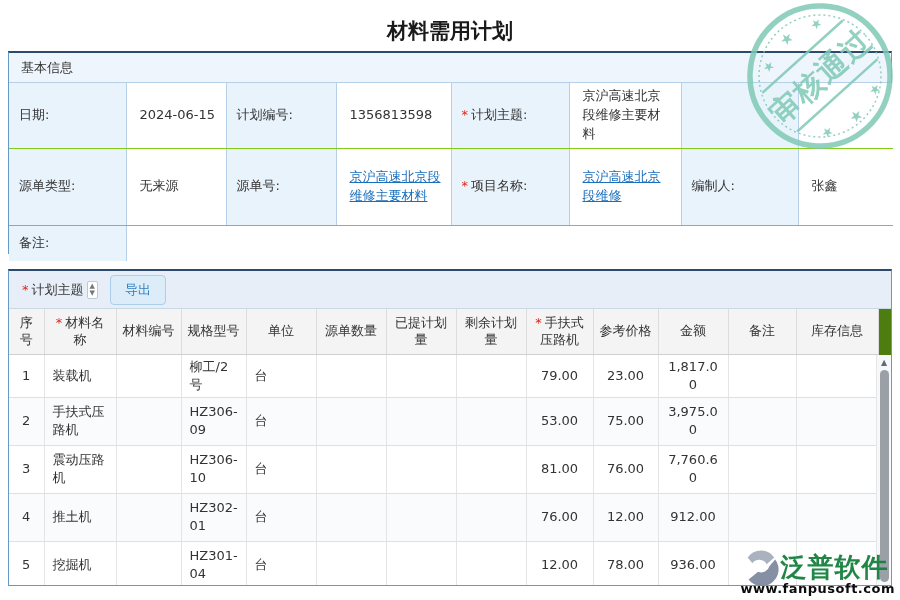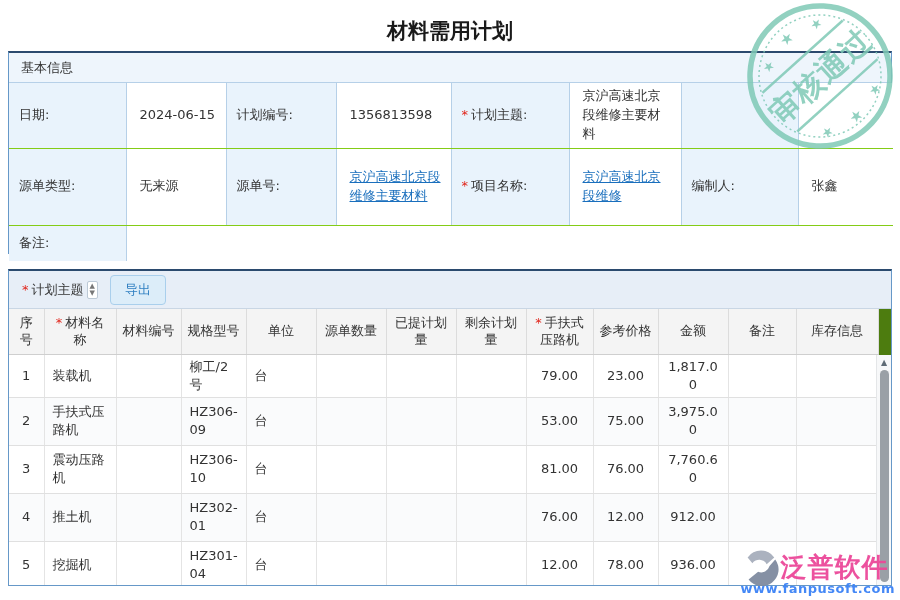--- a/index.html
+++ b/index.html
@@ -84,22 +84,22 @@
     position:absolute; left:3px; top:15px; width:9px; height:212px;
     background:#9aa0a6; border-radius:6px; cursor:pointer;
   }
   
   .stamp { position:absolute; left:742px; top:0; width:156px; height:156px;
            pointer-events:none; opacity:0.85; z-index:5; }
   
   .watermark { position:absolute; right:3px; top:547px; z-index:6;
                pointer-events:none; opacity:0.95; }
   .wm-row { display:flex; align-items:center; }
-  .wm-brand { font-size:26px; font-weight:bold; color:#ec4899; letter-spacing:1px; }
-  .wm-url { font-size:13px; font-weight:bold; color:#3b82f6; margin-top:-6px;
+  .wm-brand { font-size:26px; font-weight:bold; color:#15803d; letter-spacing:1px; }
+  .wm-url { font-size:13px; font-weight:bold; color:#000000; margin-top:-6px;
             text-align:right; padding-right:2px; letter-spacing:0.5px; }
 </style>
 </head>
 <body>
 
 <div class="page-title">材料需用计划</div>
 
 <div class="stamp">
   <svg width="156" height="156" viewBox="0 0 156 156">
     <g stroke="#7fc9b6" fill="#7fc9b6" transform="rotate(-42 78 76)">

